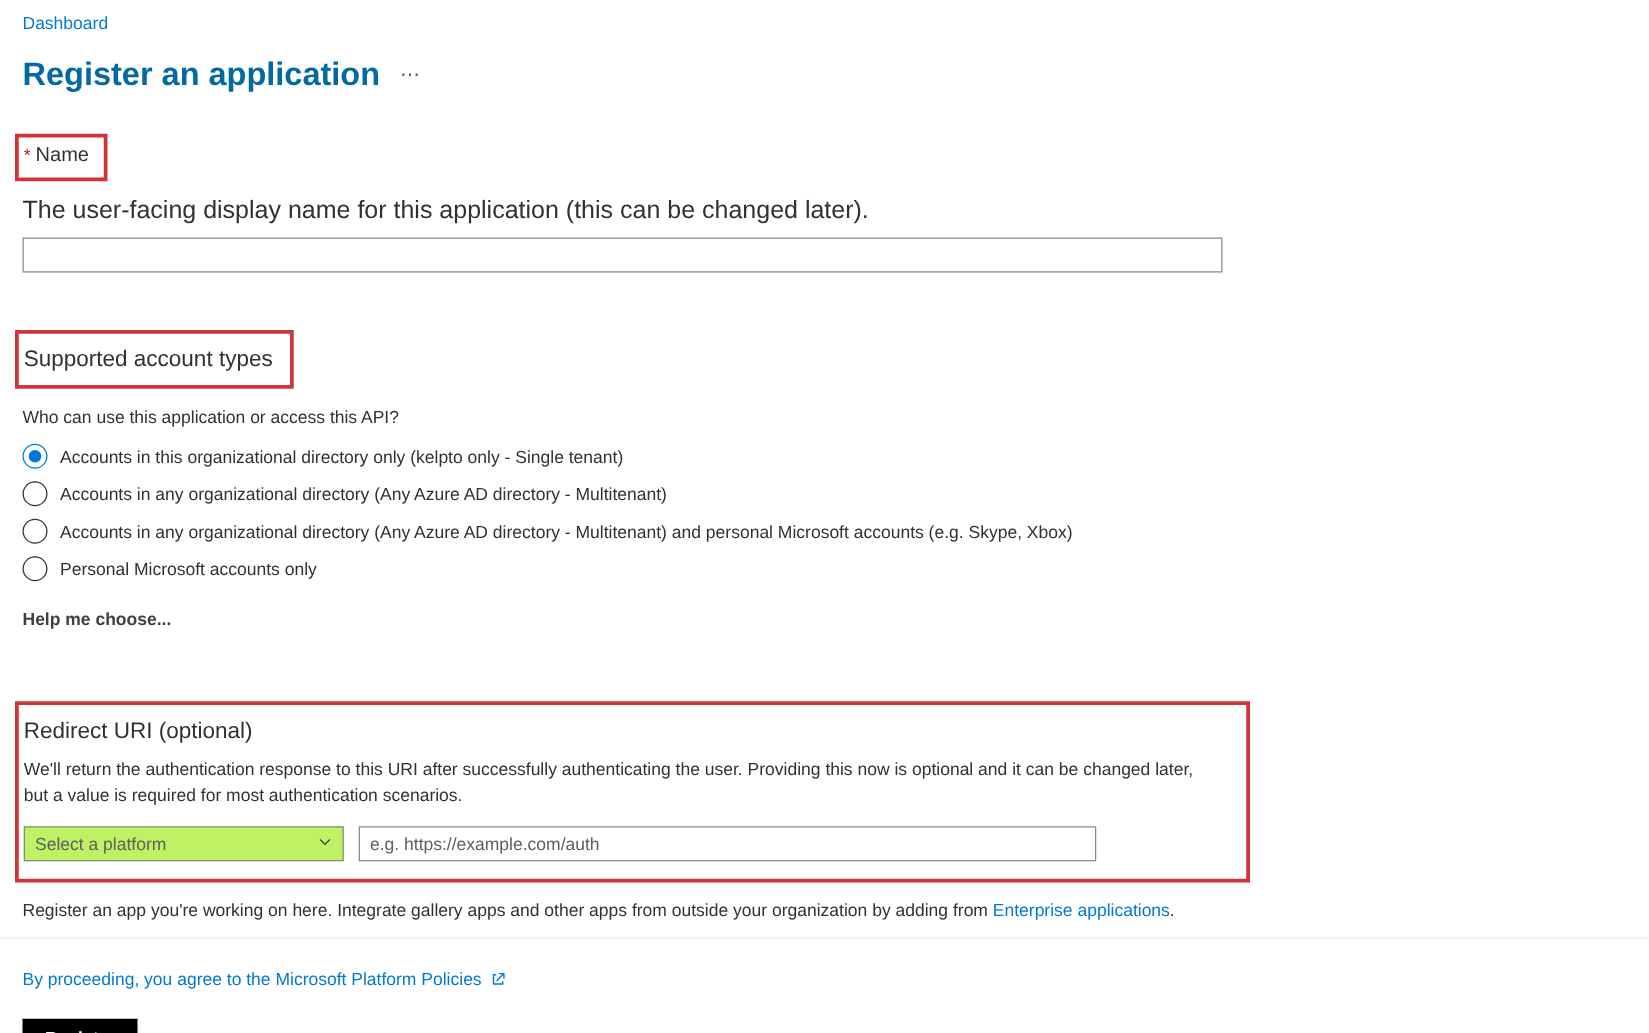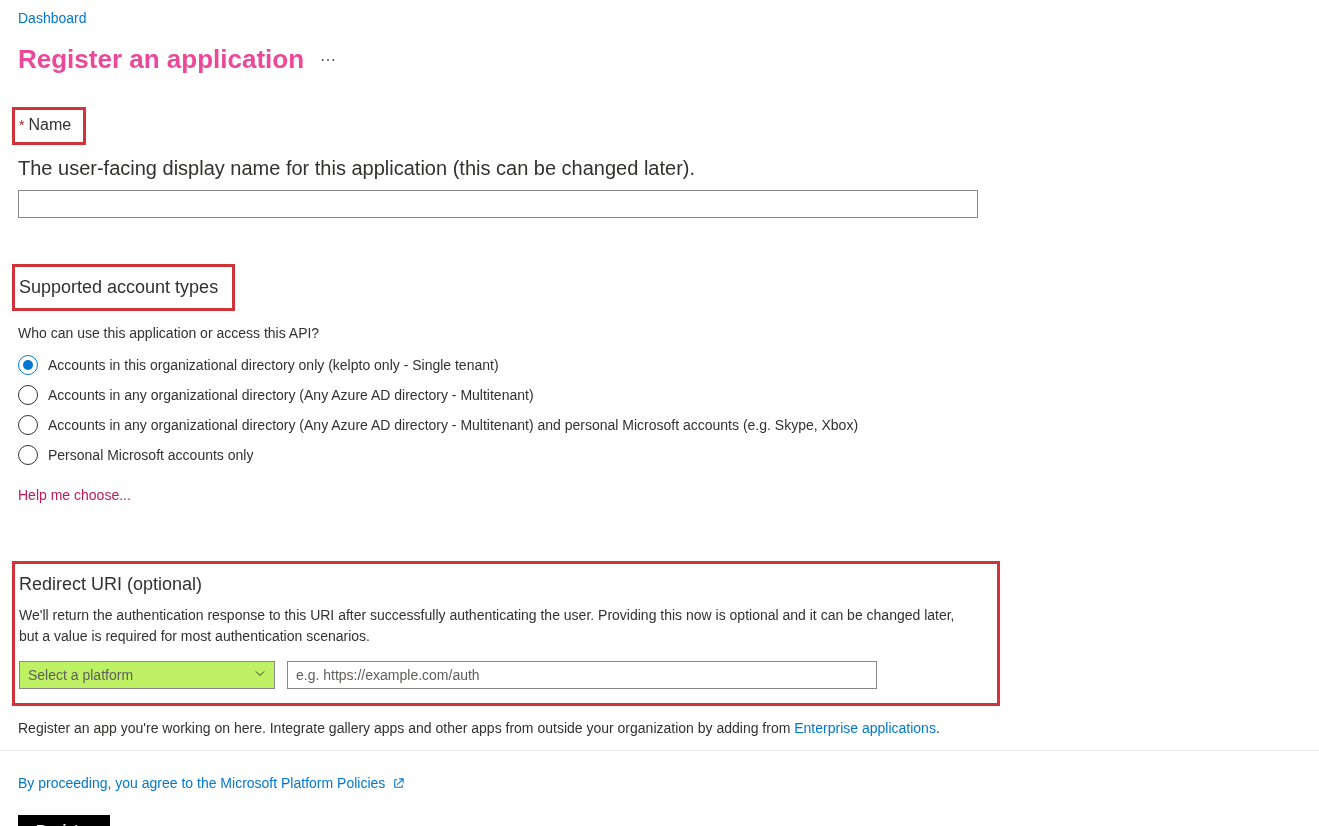--- a/index.html
+++ b/index.html
@@ -22,21 +22,21 @@
     }
     .title-row {
       display: flex;
       align-items: center;
       gap: 16px;
       margin-bottom: 32px;
     }
     .page-title {
       font-size: 26px;
       font-weight: 600;
-      color: #ec4899;
+      color: #0369a1;
     }
     .more-icon {
       font-size: 16px;
       color: #605e5c;
       cursor: pointer;
       letter-spacing: 1px;
     }
     .section-label-box {
       border: 3px solid #d13438;
       display: inline-block;
@@ -119,23 +119,24 @@
       display: none;
     }
     .radio-circle.selected .radio-dot {
       display: block;
     }
     .radio-label {
       font-size: 14px;
       color: #323130;
     }
     .help-link {
-      color: #be185d;
-      font-size: 14px;
-      cursor: pointer;
+      color: #404040;
+      font-size: 14px;
+      cursor: pointer;
+      font-weight: bold;
     }
     .redirect-box {
       border: 3px solid #d13438;
       padding: 10px 16px 14px 4px;
       margin-left: -6px;
       width: 988px;
       max-width: 100%;
       margin-bottom: 14px;
     }
     .redirect-heading {

